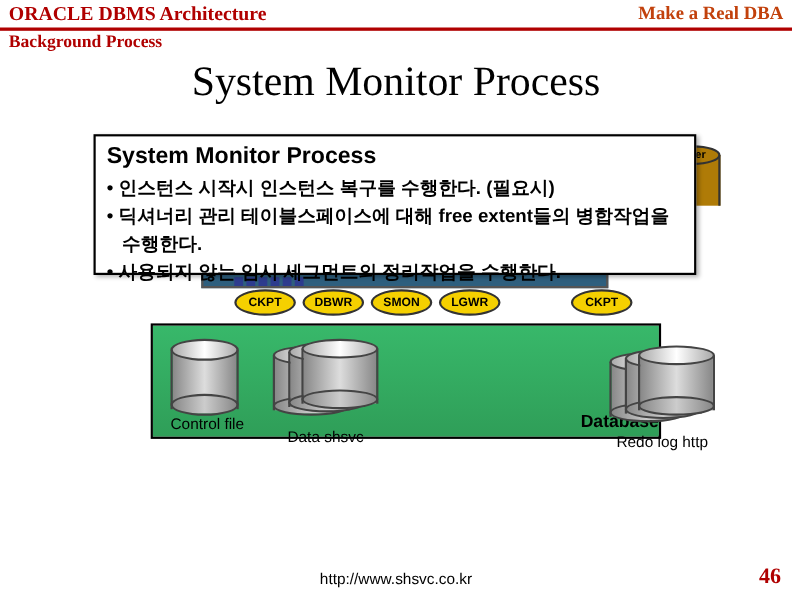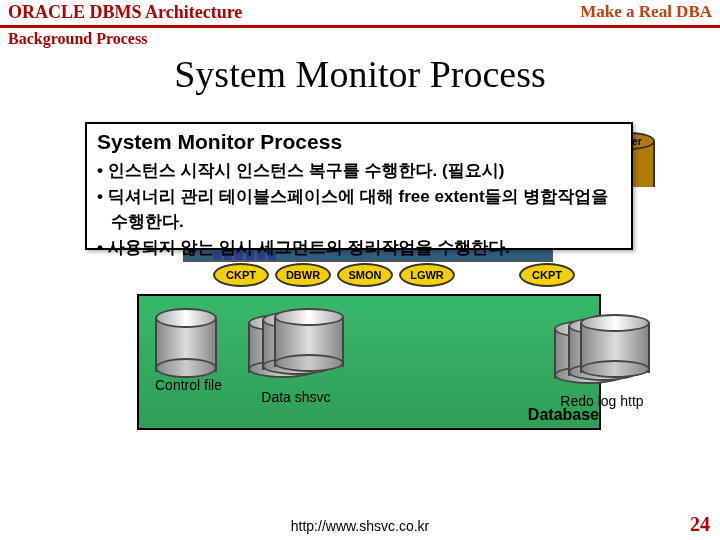--- a/index.html
+++ b/index.html
@@ -107,21 +107,21 @@
     justify-content: center;
     font-size: 11px;
     font-weight: bold;
   }
   .oval-gap { width: 52px; }
   .db-box {
     position: absolute;
     top: 180px;
     left: 82px;
     width: 464px;
-    height: 136px;
+    height: 105px;
     border: 2px solid #000;
     background: linear-gradient(to bottom, #38b86a, #2f9e58);
   }
   .db-inner {
     display:flex;
     gap: 26px;
     padding: 12px 16px;
     align-items:flex-start;
   }
   .cyl {
@@ -304,13 +304,13 @@
           <div class="bot"></div>
           <div class="top"></div>
         </div>
     </div>
     <div class="cyl-label" style="margin-top:8px">Redo log http</div>
   </div>
 
 </div>
 
 <div class="footer-url">http://www.shsvc.co.kr</div>
-<div class="pagenum">24</div>
+<div class="pagenum">46</div>
 
 </body></html>

